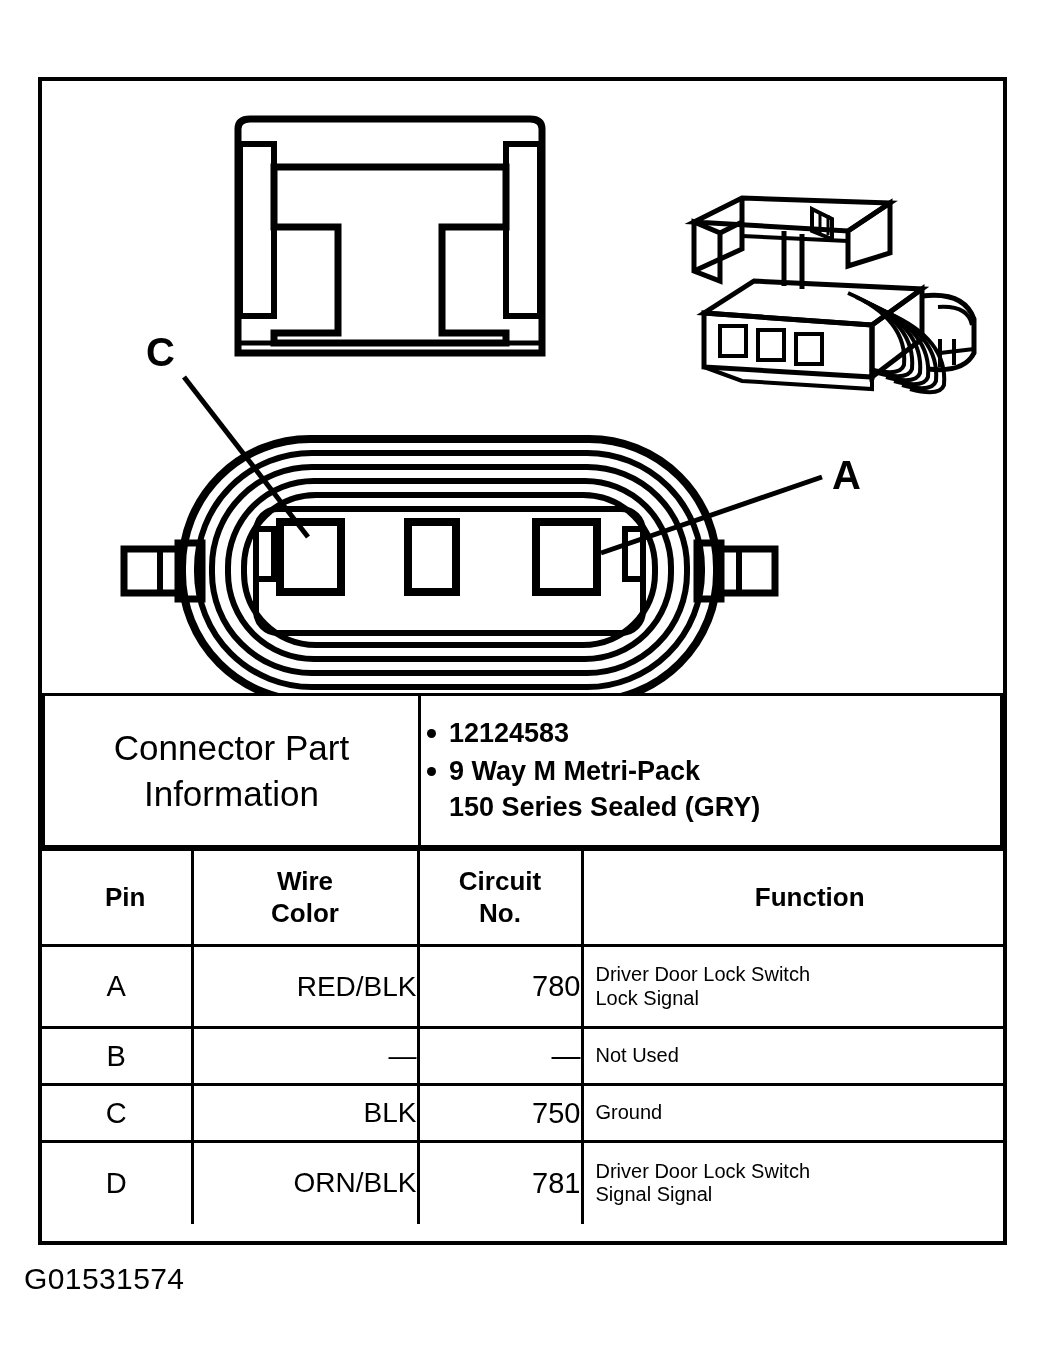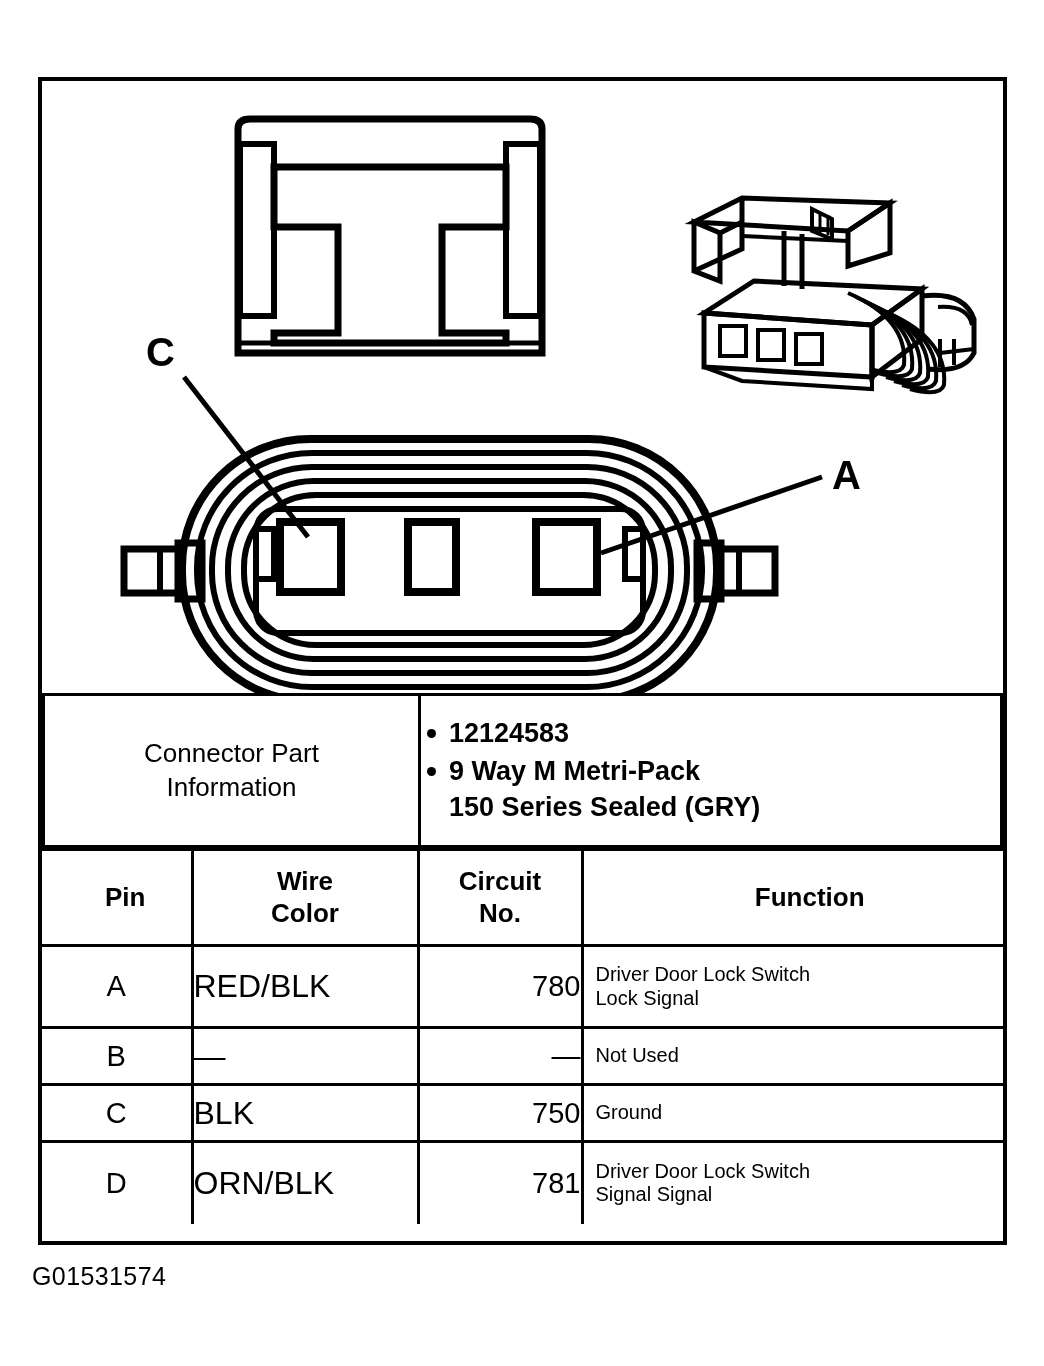--- a/index.html
+++ b/index.html
@@ -60,21 +60,21 @@
     box-sizing: border-box;
     padding: 0;
     vertical-align: middle;
     font-weight: normal;
   }
 
   
   .cp-label {
     width: 376px;
     text-align: center;
-    font-size: 26px;
+    font-size: 35px;
     font-weight: bold;
     line-height: 1.3;
     border-left: none;
     border-top: none;
     padding: 4px 8px;
   }
   .cp-values {
     border-right: none;
     border-top: none;
     padding: 10px 0 10px 34px;
@@ -108,36 +108,36 @@
     font-size: 26px;
     font-weight: bold;
     line-height: 1.22;
     height: 96px;
     padding: 4px 6px;
   }
   #pinout-table th.hd.first { border-left: none; padding-left: 24px; }
   #pinout-table th.hd.last { border-right: none; padding-left: 39px; }
 
   #pinout-table td.c-pin    { width: 150px; text-align: center; font-size: 29px; border-left: none; }
-  #pinout-table td.c-color  { width: 226px; text-align: left; font-size: 32px; }
+  #pinout-table td.c-color  { width: 226px; text-align: right; font-size: 28px; }
   #pinout-table td.c-circ   { width: 164px; text-align: right; font-size: 29px; }
   #pinout-table td.c-func   { text-align: left;  font-size: 20px; padding: 4px 0 4px 12px; line-height: 1.18; border-right: none; }
 
   #pinout-table tbody tr { height: 57px; }
   #pinout-table tbody tr.tall { height: 82px; }
   #pinout-table tbody tr:last-child td { border-bottom: none; }
 
   .dash { font-size: 29px; letter-spacing: 0; }
 
   
   #caption {
     position: absolute;
-    left: 32px;
+    left: 24px;
     top: 1262px;
-    font-size: 25px;
+    font-size: 30px;
     letter-spacing: 0.4px;
   }
 </style>
 </head>
 <body>
 
 <div id="page-frame">
 
   <div id="illustration">
     <svg width="961" height="612" viewBox="0 0 961 612" xmlns="http://www.w3.org/2000/svg">

